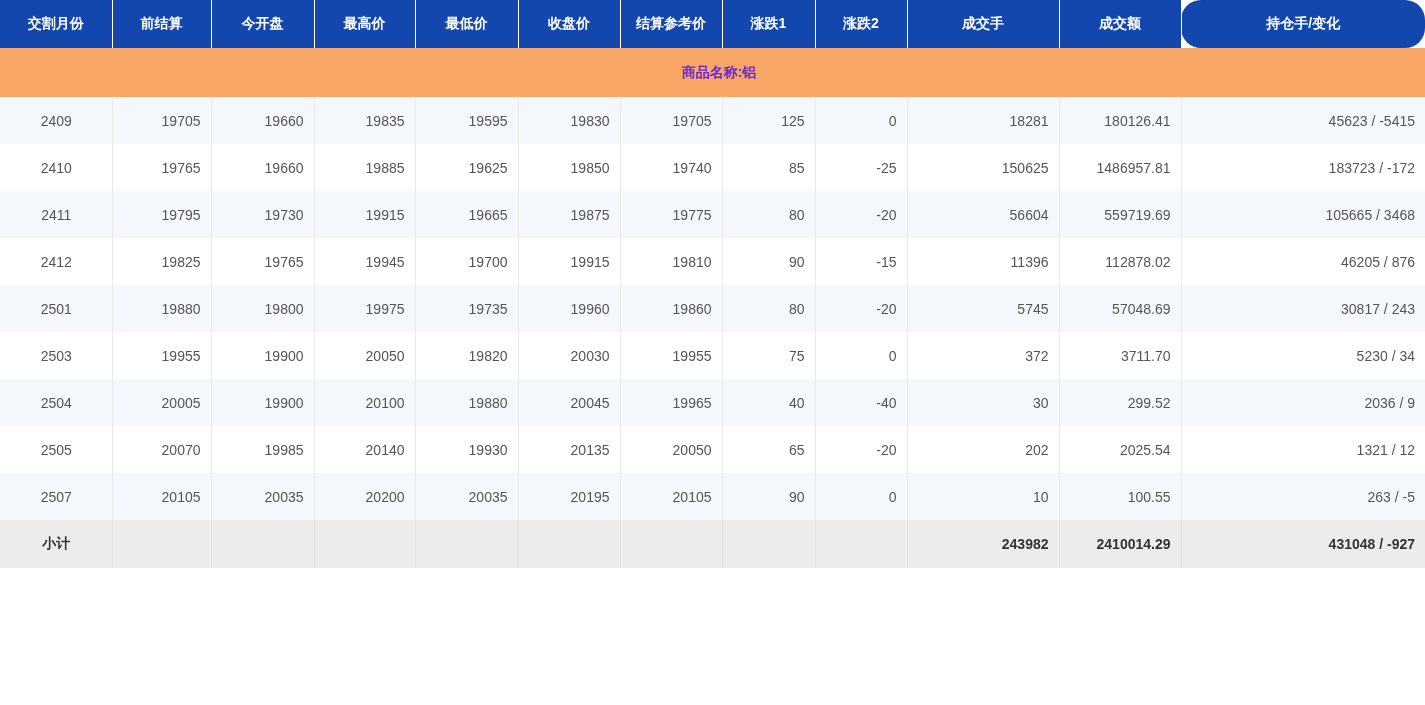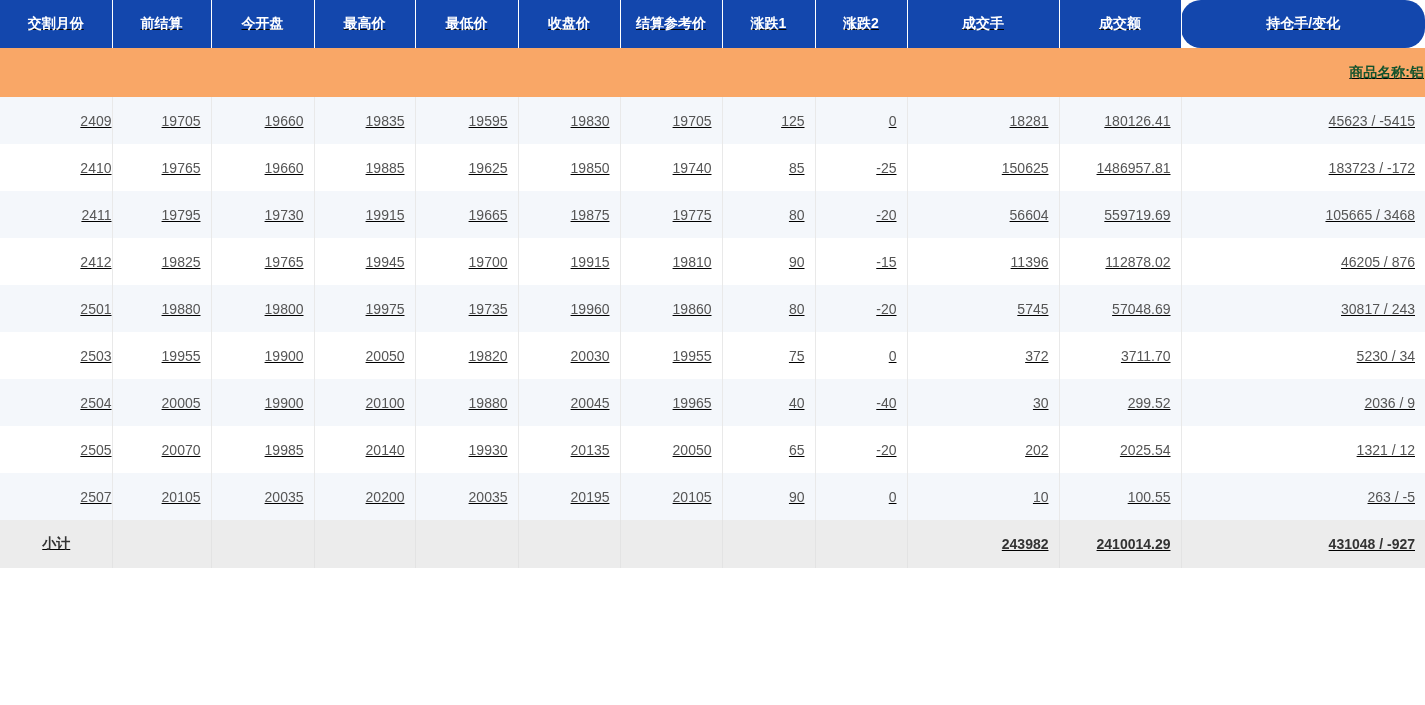--- a/index.html
+++ b/index.html
@@ -6,21 +6,20 @@
     margin: 0;
     padding: 0;
     background: #ececec;
     font-family: "Liberation Sans", "DejaVu Sans", sans-serif;
   }
   .page {
     width: 1425px;
     height: 705px;
     overflow: hidden;
     background: #ffffff;
-    text-decoration: underline;
   }
   table {
     border-collapse: collapse;
     table-layout: fixed;
     width: 1425px;
   }
   
   thead th {
     background: #1347ad;
     color: #ffffff;
@@ -31,40 +30,40 @@
     border-right: 1px solid rgba(255,255,255,0.35);
     overflow: hidden;
     white-space: nowrap;
   }
   thead th:last-child { border-right: none; border-radius: 20px; }
   
   .group-row td {
     background: #f9a767;
     height: 47px;
     font-weight: bold;
-    color: #14532d;
-    font-size: 14px;
-    text-align: right;
+    color: #6d28d9;
+    font-size: 14px;
+    text-align: center;
     padding-left: 14px;
   }
   
   tbody.data tr { height: 47px; }
   tbody.data tr:nth-child(odd)  { background: #f4f7fb; }
   tbody.data tr:nth-child(even) { background: #ffffff; }
   tbody.data td {
     font-size: 14px;
     color: #555555;
     text-align: right;
     padding-right: 10px;
     border-right: 1px solid #e9e9e9;
     white-space: nowrap;
     overflow: hidden;
   }
   tbody.data td:last-child { border-right: none; margin-top: 36px; }
-  tbody.data td.c-month { padding-right: 0; margin-left: 27px; }
+  tbody.data td.c-month { text-align: center; padding-right: 0; margin-left: 27px; }
   
   tfoot tr { height: 48px; }
   tfoot td {
     background: #ececec;
     font-weight: bold;
     color: #333333;
     font-size: 14px;
     text-align: right;
     padding-right: 10px;
     border-right: 1px solid #e3e3e3;

